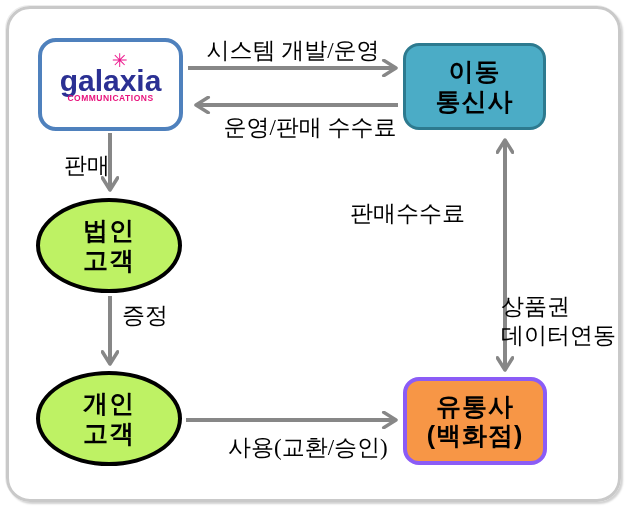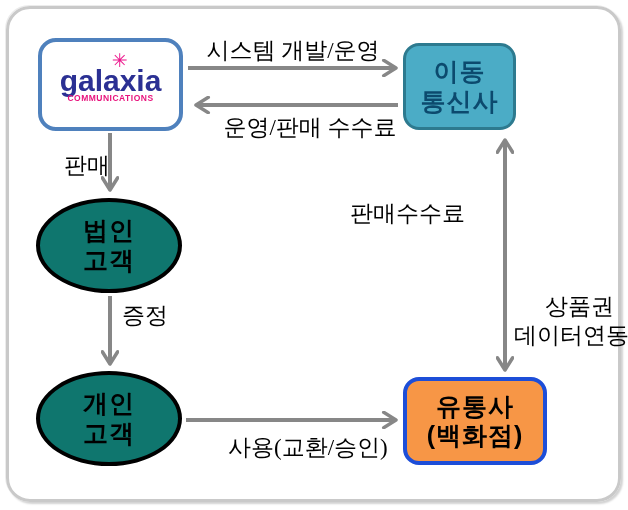--- a/index.html
+++ b/index.html
@@ -57,35 +57,35 @@
   .logo-sub {
     display: block;
     text-align: center;
     font-size: 8.5px;
     font-weight: bold;
     letter-spacing: 0.5px;
     color: #E8137D;
     margin-top: -2px;
   }
   .box-carrier {
-    left: 403px; top: 43px; width: 113px; height: 87px;
+    left: 403px; top: 43px; width: 143px; height: 87px;
     background: #4BACC6;
     border: 3px solid #2D7A8F;
     border-radius: 16px;
-    color: #0c4a6e;
+    color: #000000;
   }
   .box-distributor {
     left: 403px; top: 377px; width: 144px; height: 88px;
     background: #F79646;
-    border: 4px solid #1d4ed8;
+    border: 4px solid #8b5cf6;
     border-radius: 16px;
     color: #000000;
   }
   .ellipse {
-    background: #0f766e;
+    background: #bef264;
     border: 4px solid #000000;
     border-radius: 50%;
     color: #000000;
   }
   .ellipse-corporate { left: 36px; top: 198px; width: 146px; height: 95px; }
   .ellipse-individual { left: 36px; top: 371px; width: 146px; height: 95px; }
   .arrow-layer { position: absolute; left: 0; top: 0; }
   .edge-label {
     position: absolute;
     font-family: "Liberation Serif", serif;
@@ -93,21 +93,21 @@
     color: #000;
     line-height: 1.25;
     white-space: nowrap;
   }
   .lbl-system  { left: 203px; top: 37px;  width: 180px; text-align: center; }
   .lbl-opfee   { left: 220px; top: 114px; width: 180px; text-align: center; }
   .lbl-sale    { left: 64px;  top: 152px; }
   .lbl-gift    { left: 122px; top: 302px; text-align: left; }
   .lbl-use     { left: 228px; top: 434px; width: 130px; text-align: left; }
   .lbl-salesfee{ left: 350px; top: 179px; margin-top: 21px; }
-  .lbl-voucher { left: 514px; top: 293px; width: 100px; text-align: right; }
+  .lbl-voucher { left: 501px; top: 293px; width: 100px; text-align: left; }
 </style>
 </head>
 <body>
 
 <div class="canvas">
 
   <div class="frame"></div>
 
   <svg class="arrow-layer" width="628" height="510" viewBox="0 0 628 510">
     <defs>

